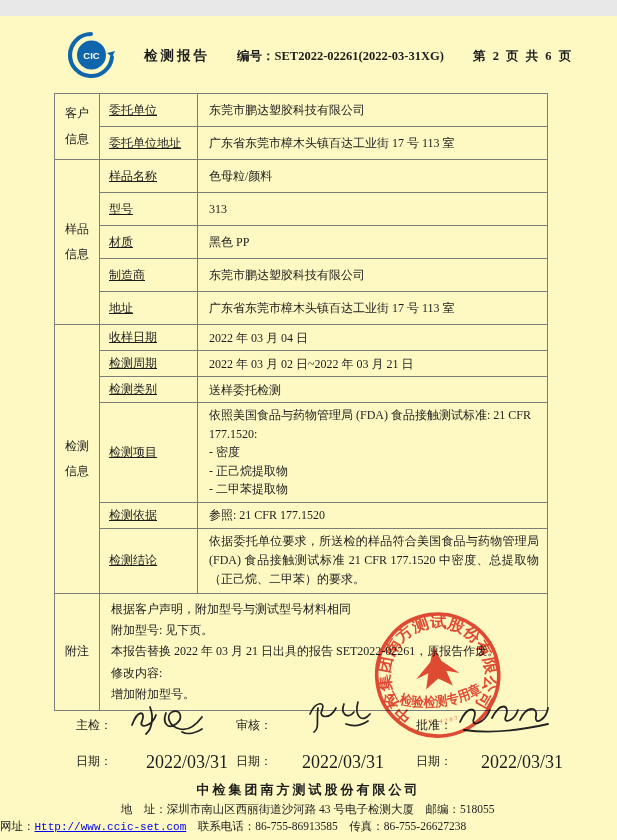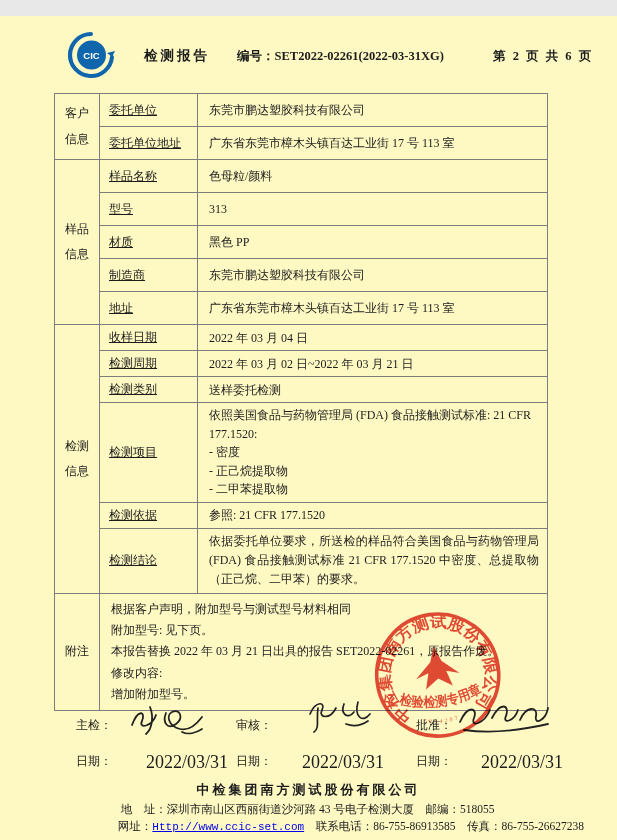--- a/index.html
+++ b/index.html
@@ -2,42 +2,42 @@
 <html><head>
 <meta charset="utf-8">
 <style>
   html,body{margin:0;padding:0;background:#e8e8e8;}
   .page{position:relative;width:617px;height:840px;background:#fef9c3;margin:16px auto;
         font-family:"Liberation Serif","DejaVu Serif",serif;color:#1c1c1c;overflow:hidden;}
   
   .hdr-logo{position:absolute;left:61px;top:15px;width:60px;height:48px;}
   .hdr-title{position:absolute;left:144px;top:31px;font-weight:bold;font-size:13.5px;letter-spacing:3px;}
   .hdr-no{position:absolute;left:237px;top:32px;font-weight:bold;font-size:12.5px;text-align:right;}
-  .hdr-page{position:absolute;left:493px;top:32px;font-weight:bold;font-size:12.5px;letter-spacing:2px;}
+  .hdr-page{position:absolute;left:473px;top:32px;font-weight:bold;font-size:12.5px;letter-spacing:2px;}
   
   .report-table{position:absolute;left:54px;top:77px;width:494px;border-collapse:collapse;
         table-layout:fixed;font-size:12px;}
   .report-table td{border:1px solid #7d7d7d;vertical-align:middle;}
   .gcell{text-align:center;white-space:pre-line;line-height:2.1;font-size:12px;}
   .lcell{padding:3px 0 3px 9px;text-decoration:underline;}
   .vcell{padding:3px 8px 3px 11px;line-height:1.5;white-space:pre-line;}
   .r33{height:33px;}
   .r26{height:26px;}
   .notecell{line-height:1.78;padding:5px 8px 5px 11px;}
   
   .siglabel{position:absolute;font-size:12px;}
   .sigdate{position:absolute;font-size:18px;}
   .sigsvg{position:absolute;}
   
   .stamp{position:absolute;left:366px;top:591px;mix-blend-mode:multiply;opacity:.9;}
   
   .f-company{position:absolute;left:0;top:765px;width:617px;text-align:center;
         font-weight:bold;font-size:13px;letter-spacing:3px;}
   .f-address{position:absolute;left:0;top:786px;width:615px;text-align:center;font-size:11.5px;}
-  .f-web{position:absolute;left:0;top:803px;width:584px;text-align:right;font-size:11.5px;}
+  .f-web{position:absolute;left:0;top:803px;width:584px;text-align:left;font-size:11.5px;}
   .f-web a{color:#0000ee;text-decoration:underline;font-family:"Liberation Mono","DejaVu Sans Mono",monospace;font-size:11px;}
 </style>
 </head>
 <body>
 
 <div class="page">
 
   <svg class="hdr-logo" viewBox="0 0 60 48">
     <path d="M30 3 A21 21 0 1 0 51 26" fill="none" stroke="#1066ad" stroke-width="4" stroke-linecap="round"></path>
     <path d="M51 26 l-5 -4 l8 -2 z" fill="#1066ad"></path>

